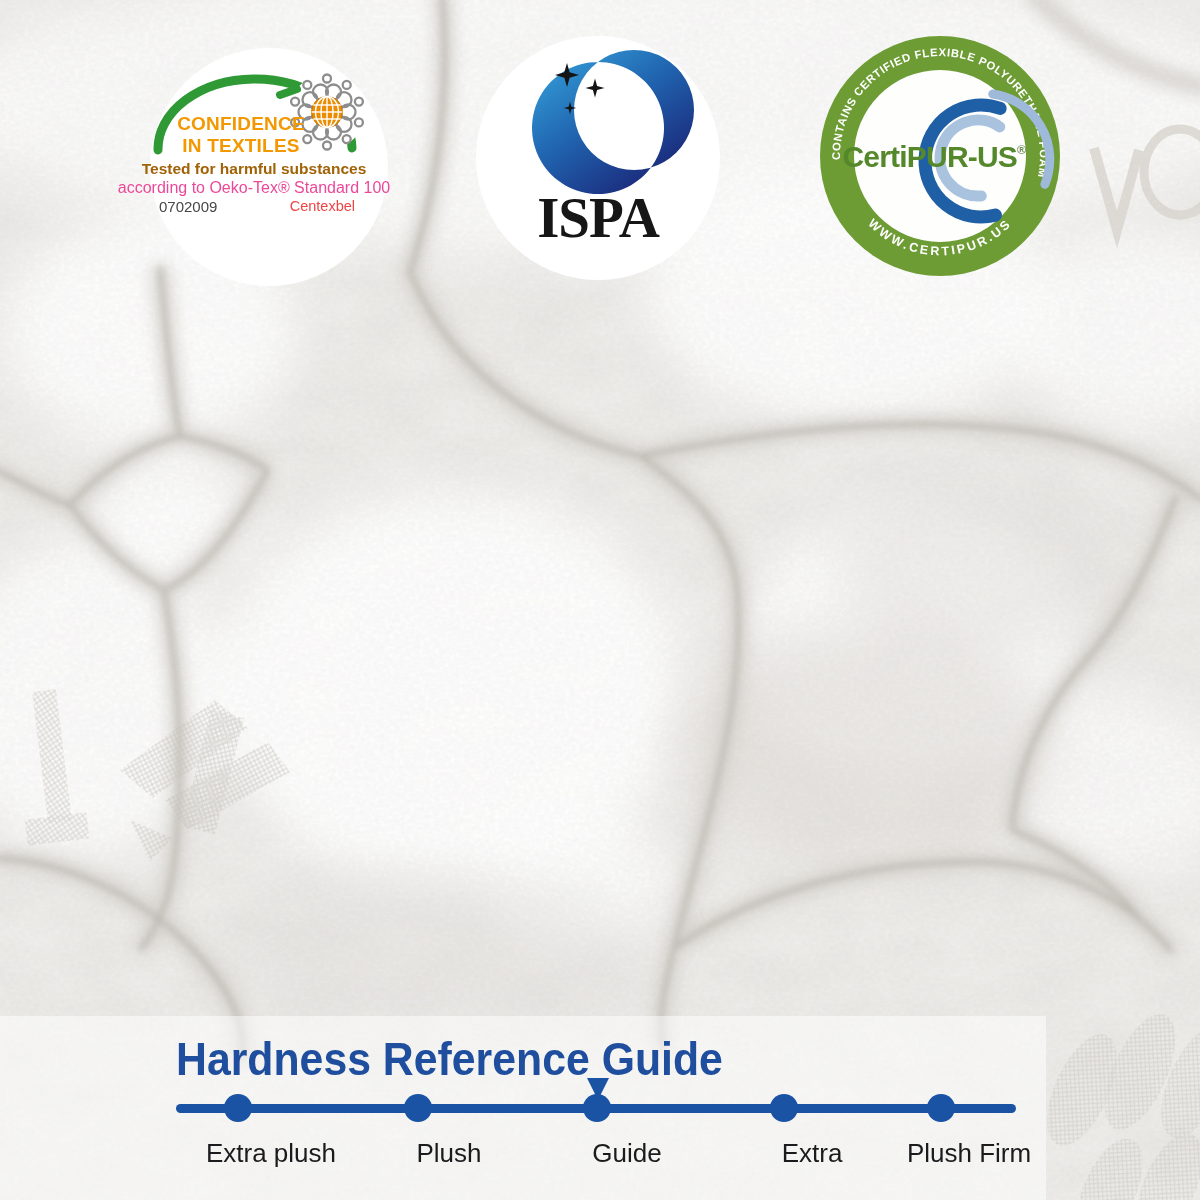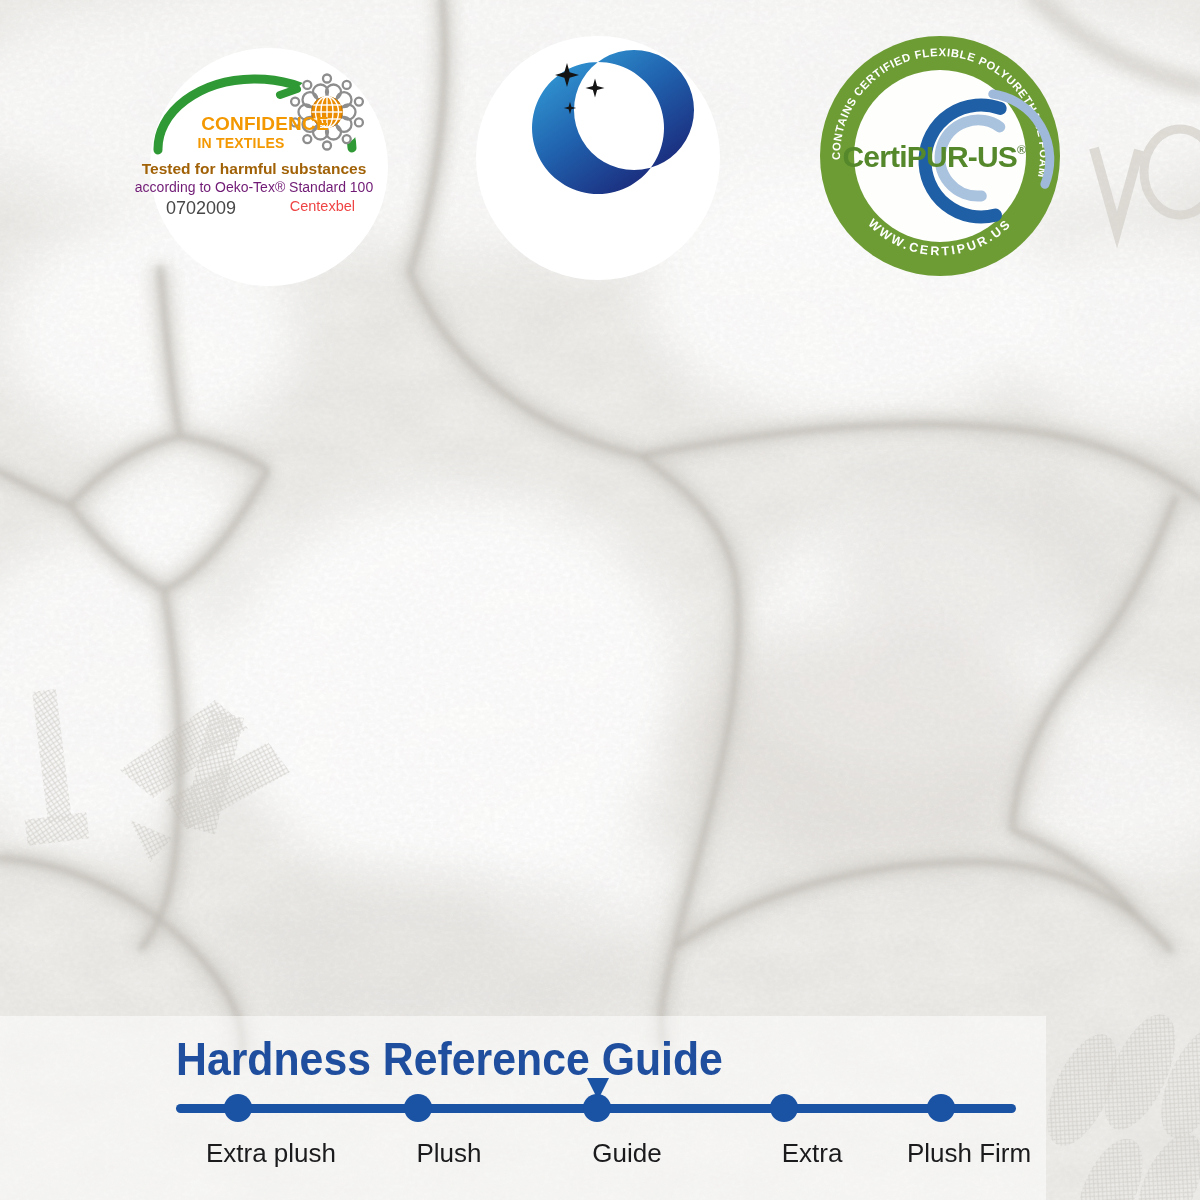--- a/index.html
+++ b/index.html
@@ -7,25 +7,25 @@
   body { font-family:"Liberation Sans", sans-serif; background:#e9e7e4; }
   .stage { position:relative; width:1200px; height:1200px; overflow:hidden; background:#f2f1ee; }
   .bg { position:absolute; left:0; top:0; width:1200px; height:1200px; }
 
   .badge { position:absolute; border-radius:50%; }
   .badge svg { position:absolute; left:0; top:0; }
   .txt { position:absolute; white-space:nowrap; line-height:1; }
 
   
   .badge-oeko { left:150px; top:48px; width:238px; height:238px; background:#fff; }
-  .ok-l1 { left:91px; top:66px; transform:translateX(-50%); font-size:19px; font-weight:bold; color:#f39800; letter-spacing:.2px;margin-left:24px; }
-  .ok-l2 { left:91px; top:88px; transform:translateX(-50%); font-size:14px; font-weight:bold; color:#f39800; letter-spacing:.2px; }
+  .ok-l1 { left:91px; top:66px; transform:translateX(-50%); font-size:19px; font-weight:bold; color:#f39800; letter-spacing:.2px; }
+  .ok-l2 { left:91px; top:88px; transform:translateX(-50%); font-size:19px; font-weight:bold; color:#f39800; letter-spacing:.2px; }
   .ok-tested { left:104px; top:113px; transform:translateX(-50%); font-size:15.5px; font-weight:bold; color:#a16207; }
-  .ok-accord { left:104px; top:132px; transform:translateX(-50%); font-size:14px; color:#701a75; }
-  .ok-num  { left:16px;  top:151px; font-size:18px; color:#474747; }
+  .ok-accord { left:104px; top:132px; transform:translateX(-50%); font-size:16px; color:#ec4899; }
+  .ok-num  { left:9px;  top:151px; font-size:15px; color:#474747; }
   .ok-inst { right:33px; top:151px; font-size:14.5px; color:#ef4444; }
 
   
   .badge-ispa { left:476px; top:36px; width:244px; height:244px; background:#fff; }
   .ispa-word { left:0; top:153px; width:244px; text-align:center; font-family:"Liberation Serif", serif;
                font-size:57px; font-weight:bold; color:#161616; letter-spacing:-1px; }
 
   
   .badge-certipur { left:818px; top:34px; width:244px; height:244px; }
   .ring-text { font-family:"Liberation Sans", sans-serif; font-size:11.2px; font-weight:bold; fill:#ffffff; letter-spacing:.7px; }
@@ -205,20 +205,21 @@
           <stop offset="1" stop-color="#1a1f71"></stop>
         </linearGradient>
       </defs>
       <path fill-rule="evenodd" fill="url(#moonGrad)" d="M 122,26 a 66,66 0 1 0 0.01,0 Z M 158,14 a 60,60 0 1 0 0.01,0 Z"></path>
       <g fill="#141414">
         <path transform="translate(91,39) scale(1.2)" d="M 0,-10 L 2.2,-2.2 L 10,0 L 2.2,2.2 L 0,10 L -2.2,2.2 L -10,0 L -2.2,-2.2 Z"></path>
         <path transform="translate(119,52) scale(0.95)" d="M 0,-10 L 2.2,-2.2 L 10,0 L 2.2,2.2 L 0,10 L -2.2,2.2 L -10,0 L -2.2,-2.2 Z"></path>
         <path transform="translate(94,72) scale(0.62)" d="M 0,-10 L 2.2,-2.2 L 10,0 L 2.2,2.2 L 0,10 L -2.2,2.2 L -10,0 L -2.2,-2.2 Z"></path>
       </g>
     </svg>
+    <div class="txt ispa-word">ISPA</div>
   </div>
 
   <div class="badge badge-certipur">
     <svg width="244" height="244" viewBox="0 0 244 244">
       <defs>
         <path id="arcT" d="M 28.0 156.2 A 100 100 0 1 1 208.6 172" fill="none"></path>
         <path id="arcB" d="M 24 138 A 99.3 99.3 0 0 0 220 138" fill="none"></path>
       </defs>
       <circle cx="122" cy="122" r="120" fill="#6d9c34"></circle>
       <circle cx="122" cy="122" r="86" fill="#fefefd"></circle>

